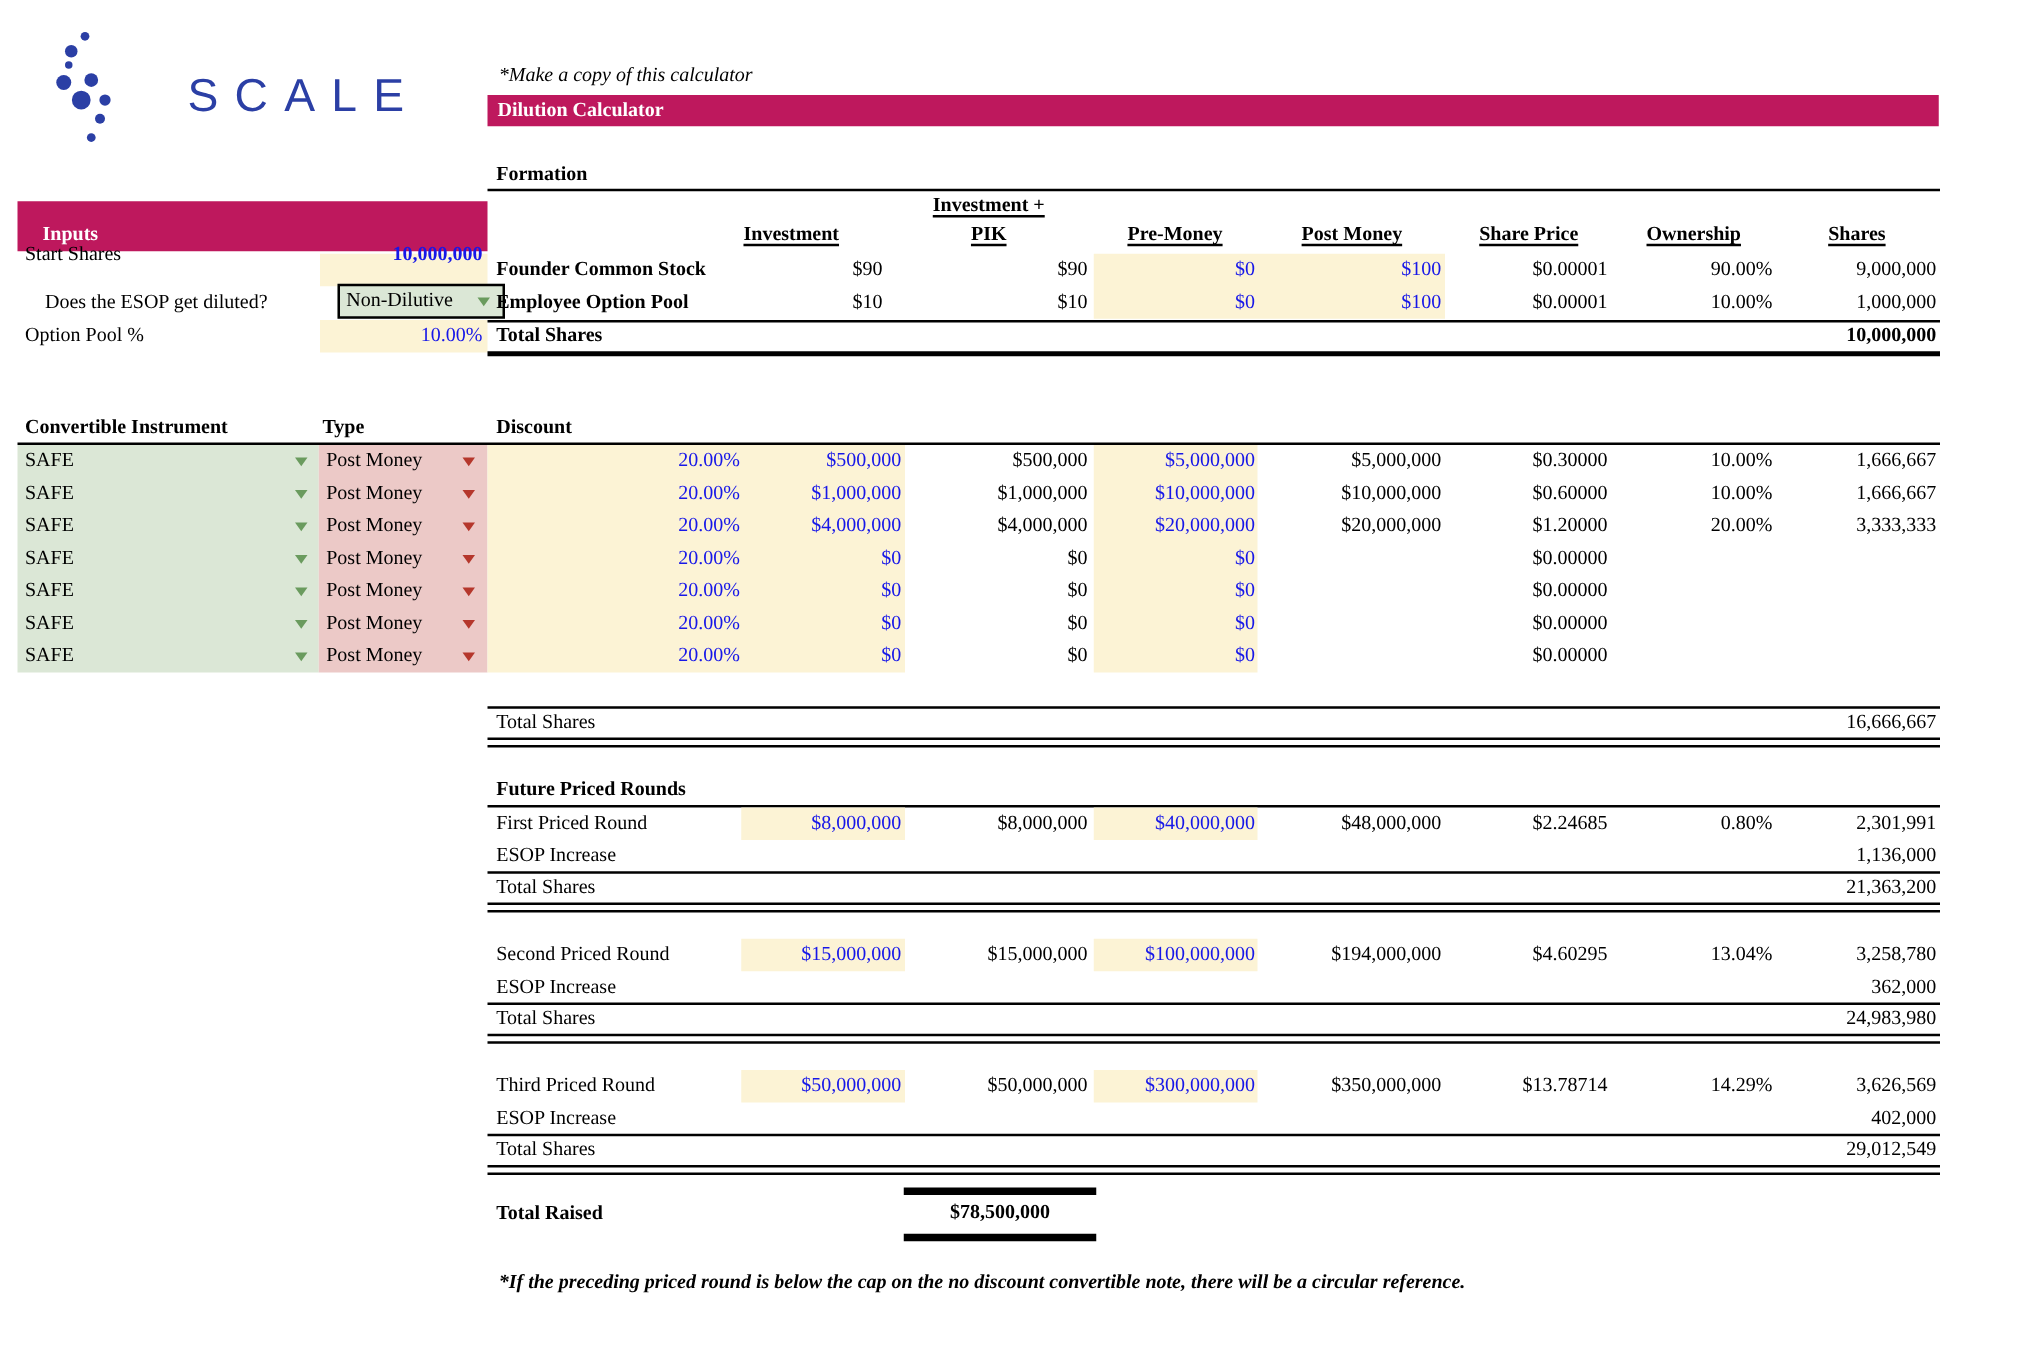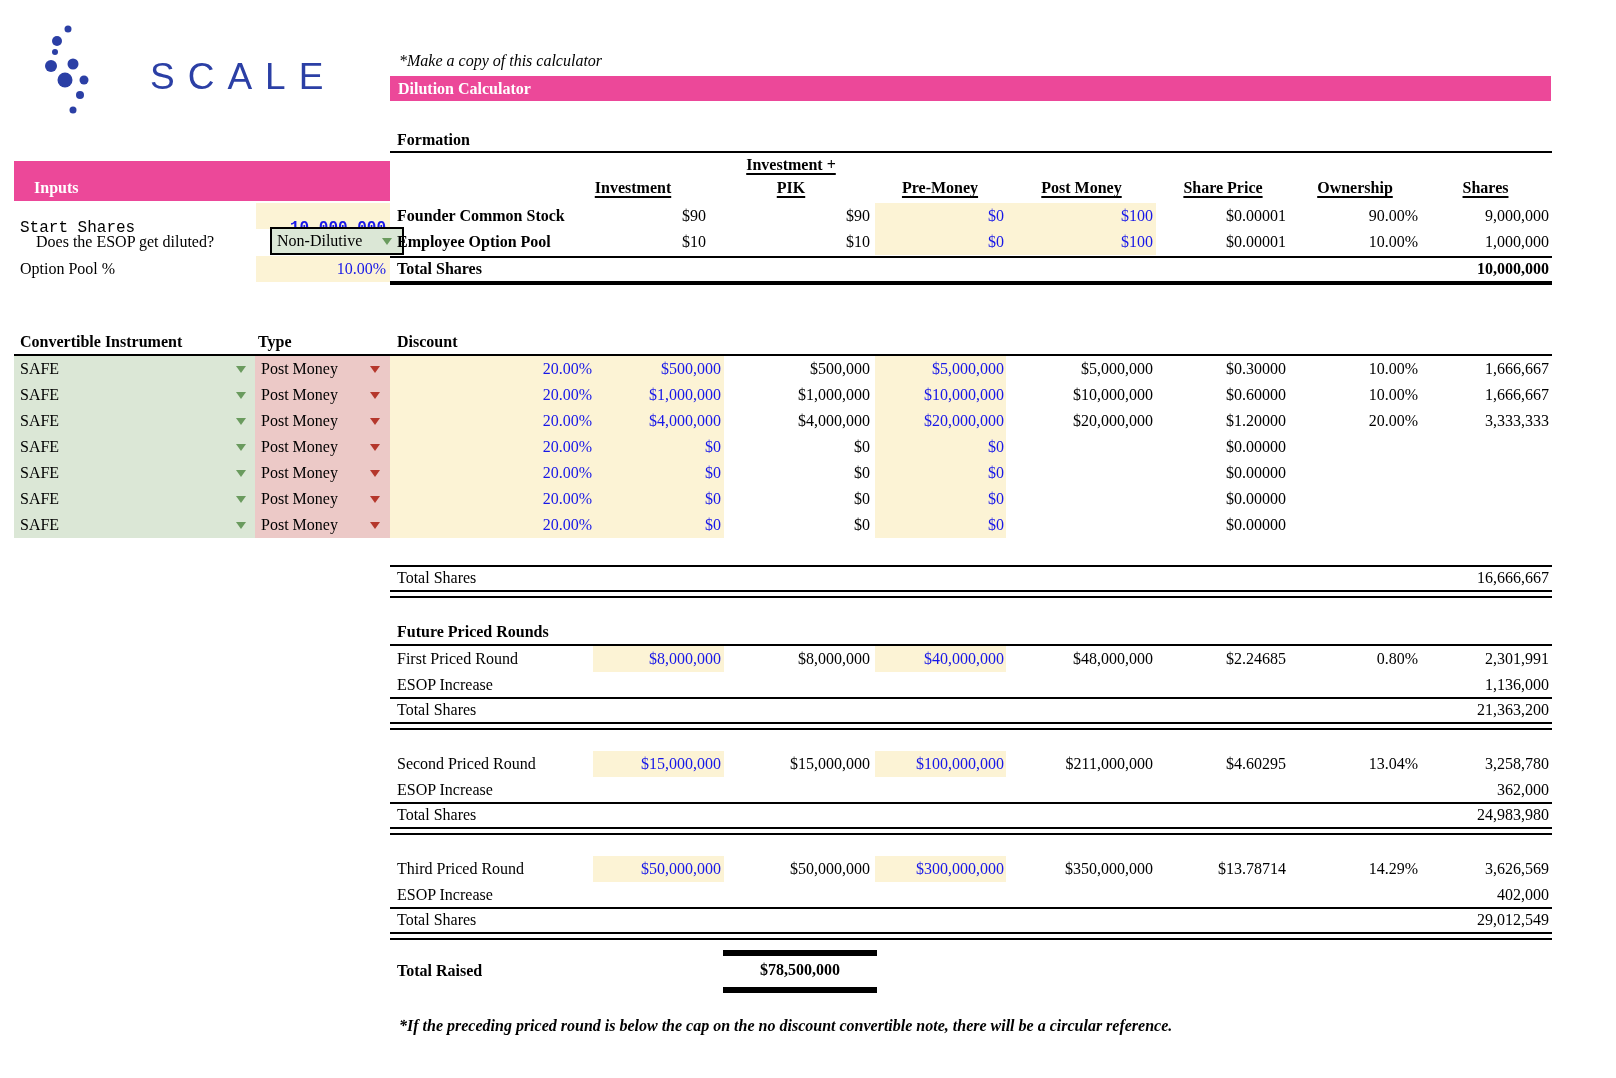--- a/index.html
+++ b/index.html
@@ -20,21 +20,21 @@
   .c5 {left:1160px;width:126px;text-align:right;}
   .c6 {left:1292px;width:126px;text-align:right;}
   .c7 {left:1422px;width:127px;text-align:right;}
   .hdr{font-weight:bold;text-align:center;text-decoration:underline;text-decoration-thickness:1.5px;text-underline-offset:3px;}
   .bold{font-weight:bold;}
   .blue{color:#1717e8;}
   .ital{font-style:italic;}
   .ln{position:absolute;background:#000;height:2px;}
   .thickln{position:absolute;background:#000;height:4px;}
   .dblln{position:absolute;height:4px;border-top:2px solid #000;border-bottom:2px solid #000;}
-  .banner{position:absolute;background:#ec4899;color:#fff;font-weight:bold;}
+  .banner{position:absolute;background:#be185d;color:#fff;font-weight:bold;}
   .cream{position:absolute;background:#fcf3d5;}
   .greenbg{position:absolute;background:#dbe7d6;}
   .pinkbg{position:absolute;background:#ecc9c7;}
   .arr{position:absolute;top:10px;width:0;height:0;border-left:5px solid transparent;border-right:5px solid transparent;border-top:7px solid #6a9b5e;}
   .arr.red{border-top-color:#b5372c;}
   .ilab{left:20px;width:232px;text-align:left;}
   .ival{left:256px;width:130px;text-align:right;}
   .logo-text{position:absolute;left:120px;top:40px;font-family:"Liberation Sans","DejaVu Sans",sans-serif;
              font-weight:400;font-size:37px;letter-spacing:13px;color:#2b3fa5;}
   .dd-box{position:absolute;left:254px;top:-2px;width:134px;height:28px;border:2px solid #000;background:#dbe7d6;box-sizing:border-box;line-height:24px;}
@@ -79,21 +79,21 @@
     <span class="cell c6 hdr">Ownership</span>
     <span class="cell c7 hdr">Shares</span>
   </div>
 
   <div class="banner" style="left:14px;top:161px;width:376px;height:40px;">
     <span class="abs" style="left:20px;bottom:2px;height:22px;line-height:22px;">Inputs</span>
   </div>
   <div class="cream" style="left:256px;top:203px;width:134px;height:26px;"></div>
   <div class="cream" style="left:256px;top:256px;width:134px;height:26px;"></div>
 
-  <div class="row" style="top:215px;font-family:Liberation Mono, monospace;">
+  <div class="row" style="top:191px;">
     <span class="cell ilab">Start Shares</span>
     <span class="cell ival blue bold">10,000,000</span>
   </div>
   <div class="row" style="top:229px;margin-left:16px;">
     <span class="cell ilab">Does the ESOP get diluted?</span>
     <div class="dd-box">
       <span class="abs" style="left:5px;top:0;height:24px;line-height:24px;">Non-Dilutive</span>
       <span class="arr" style="left:110px;top:9px;"></span>
     </div>
   </div>
@@ -263,21 +263,21 @@
   </div>
   <div class="dblln" style="left:390px;top:722px;width:1162px;"></div>
 
   <div class="cream" style="left:593px;top:751px;width:131px;height:26px;"></div>
   <div class="cream" style="left:875px;top:751px;width:131px;height:26px;"></div>
   <div class="row" style="top:751px;">
     <span class="cell lab2">Second Priced Round</span>
     <span class="cell c1b blue">$15,000,000</span>
     <span class="cell c2">$15,000,000</span>
     <span class="cell c3 blue">$100,000,000</span>
-    <span class="cell c4">$211,000,000</span>
+    <span class="cell c4">$194,000,000</span>
     <span class="cell c5">$4.60295</span>
     <span class="cell c6">13.04%</span>
     <span class="cell c7">3,258,780</span>
   </div>
   <div class="row" style="top:778px;height:24px;line-height:24px;">
     <span class="cell lab2">ESOP Increase</span>
     <span class="cell c7">362,000</span>
   </div>
   <div class="ln" style="left:390px;top:802px;width:1162px;"></div>
   <div class="row" style="top:804px;height:22px;line-height:22px;">

